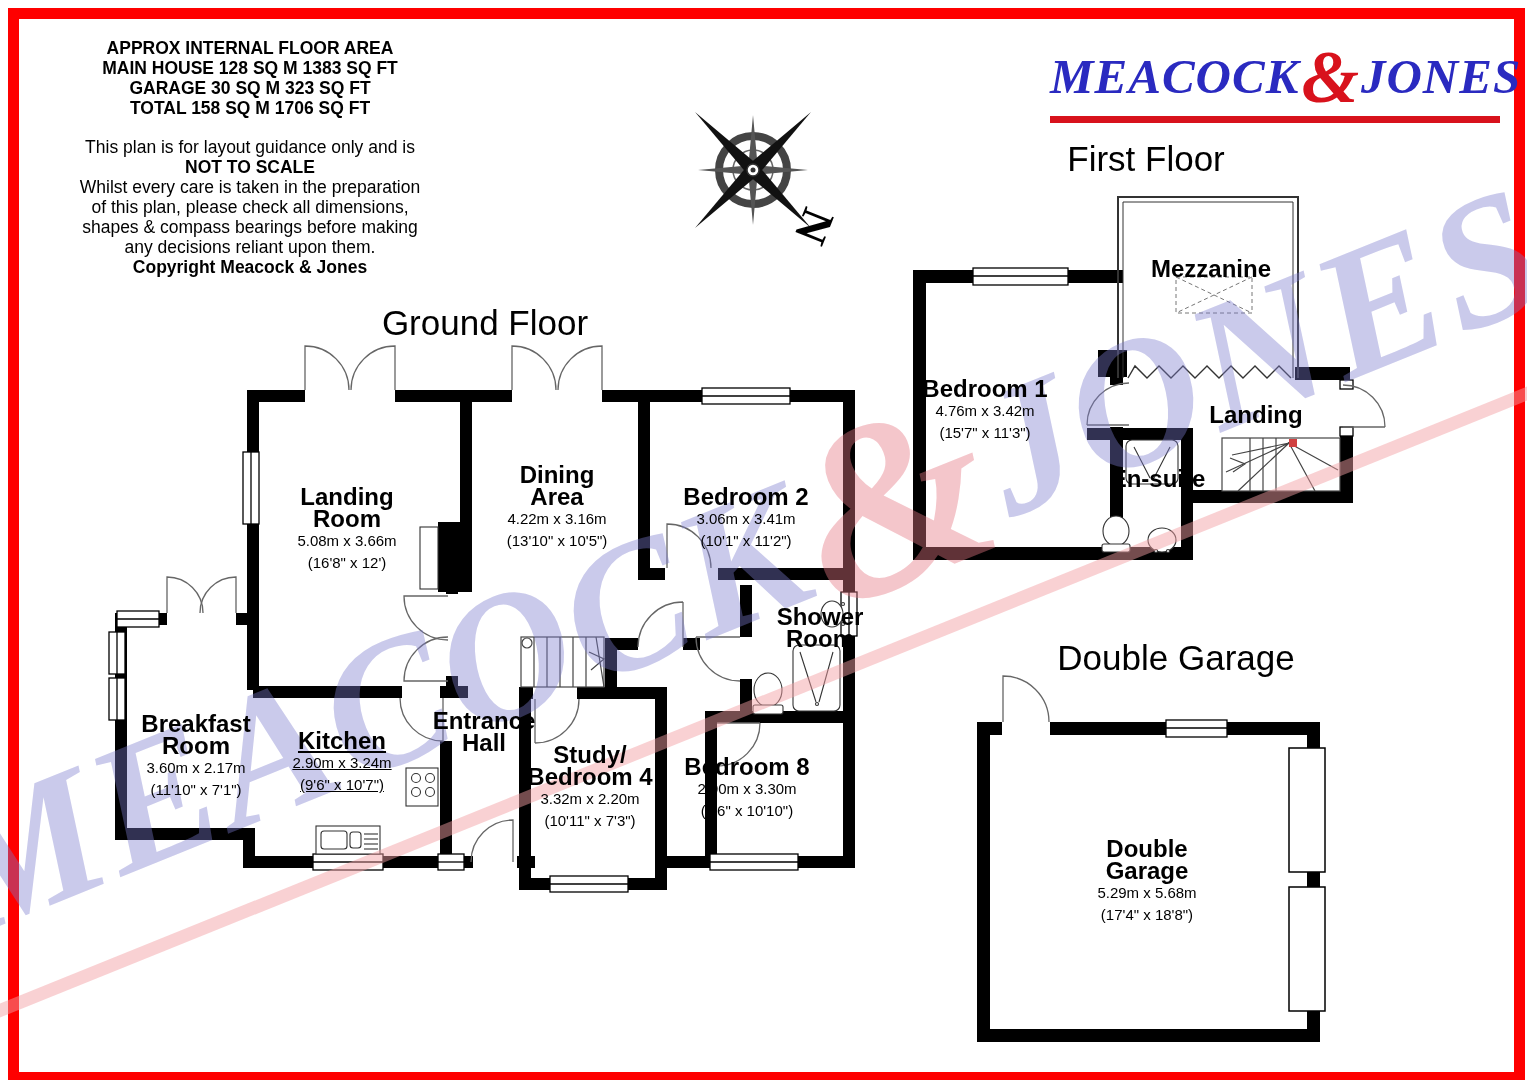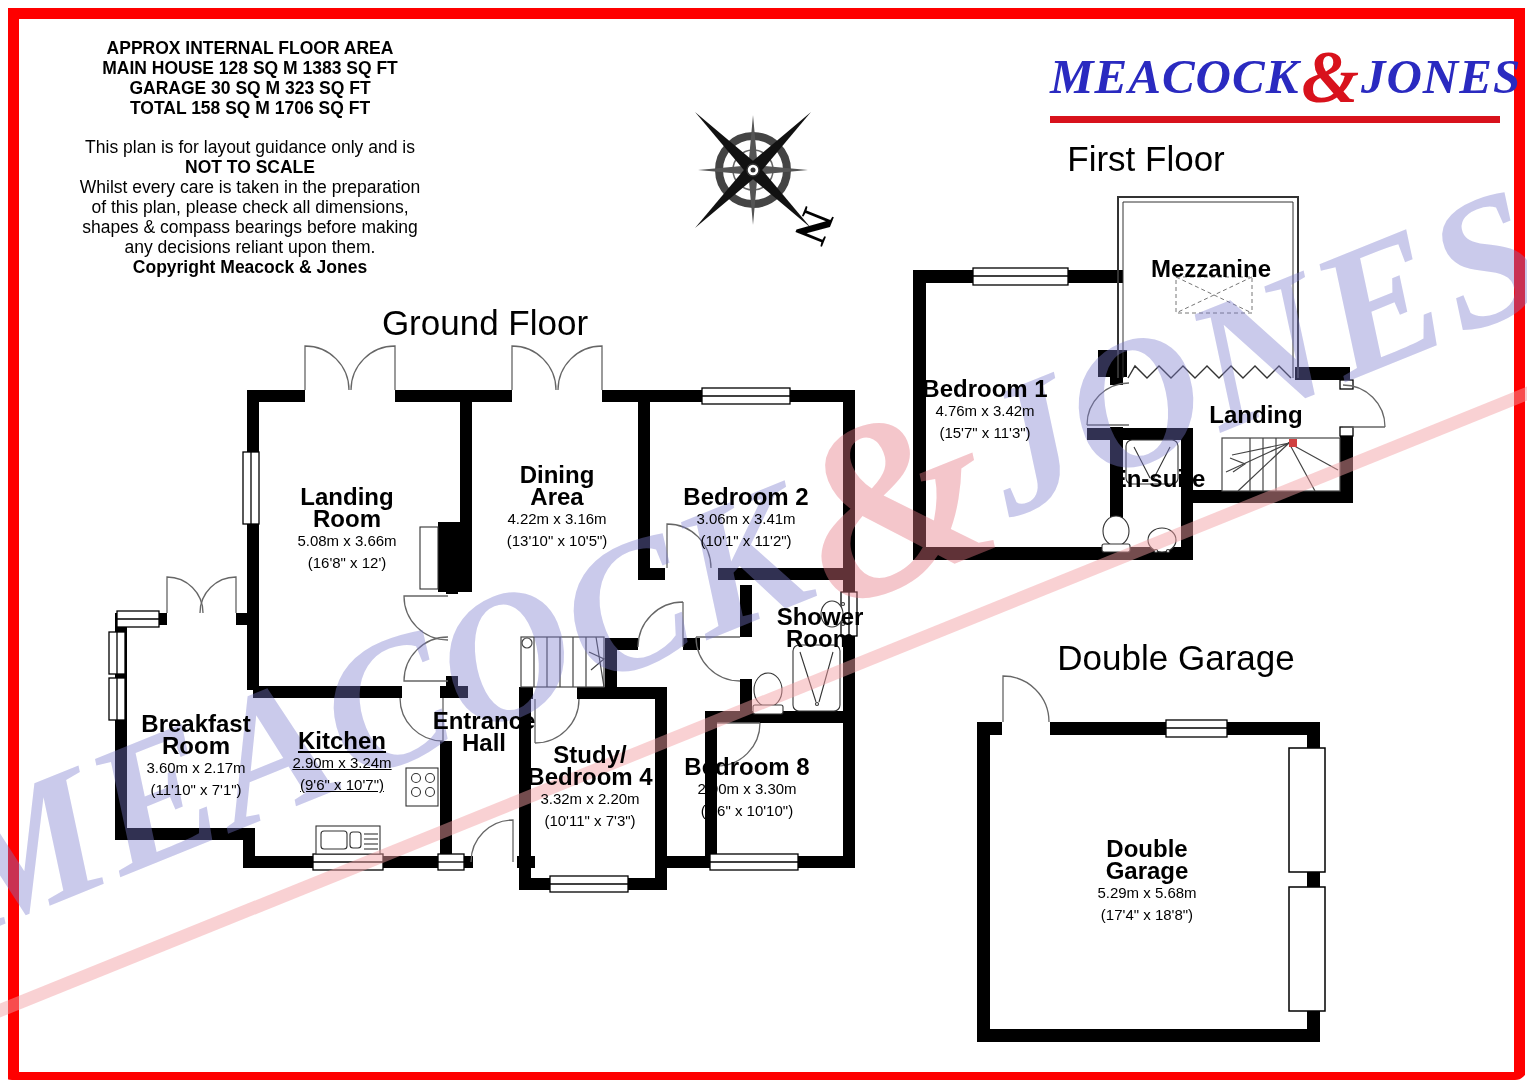--- a/index.html
+++ b/index.html
@@ -1,17 +1,17 @@
 <!DOCTYPE html>
 <html><head>
 <meta charset="utf-8">
 <style>
   html,body{margin:0;padding:0;background:#fff;}
   #page{position:relative;width:1527px;height:1080px;background:#fff;overflow:hidden;
-        font-family:"Liberation Sans",sans-serif;color:#000;border-radius:12px;}
+        font-family:"Liberation Sans",sans-serif;color:#000;}
   #frame{position:absolute;left:8px;top:8px;width:1495px;height:1053px;
          border:11px solid #fe0000;z-index:3;pointer-events:none;}
   
   .disclaimer{position:absolute;left:55px;top:38px;width:390px;text-align:center;
               font-size:17.5px;line-height:20px;z-index:10;}
   .d-bold{font-weight:bold;}
   .d-gap{height:19px;}
   
   .logo{position:absolute;left:1050px;top:36px;width:450px;text-align:center;z-index:10;}
   .logo-line{font-family:"Liberation Serif",serif;font-style:italic;font-weight:bold;

